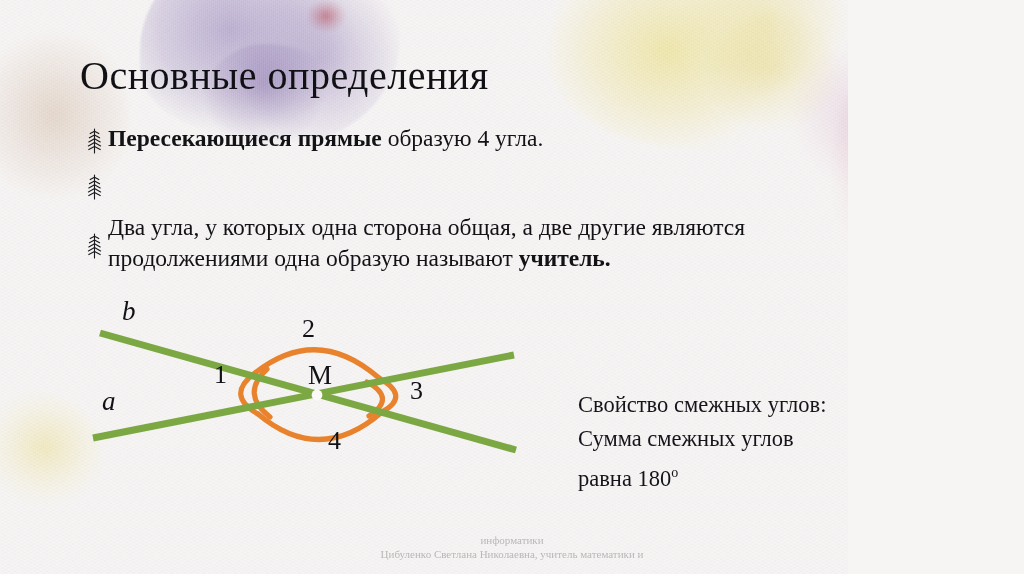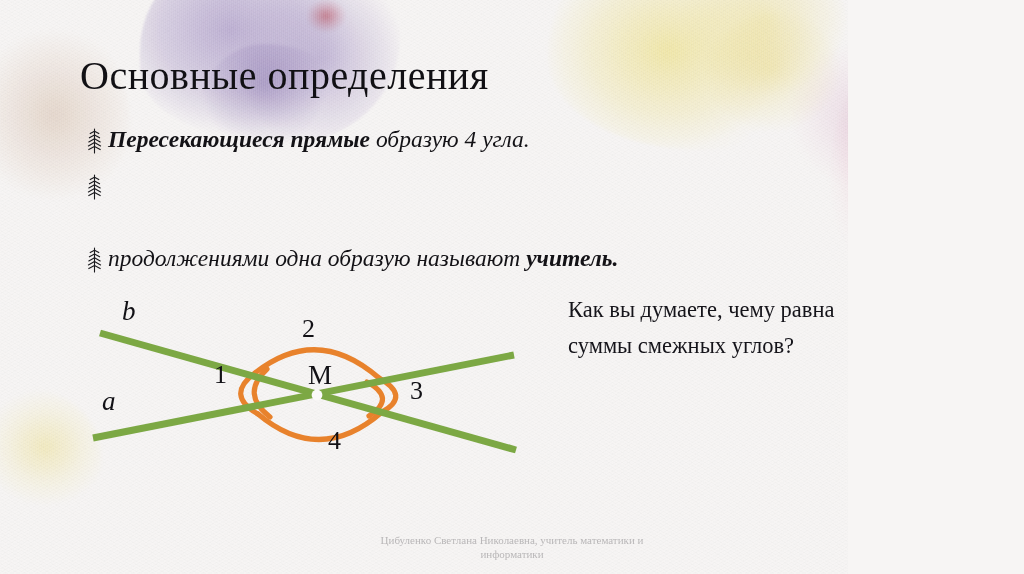--- a/index.html
+++ b/index.html
@@ -160,23 +160,22 @@
   }
 
   
   .bullets {
     position: absolute;
     left: 84px; top: 122px;
     width: 870px;
   }
   .bullet-row {
     display: flex;
-    align-items: flex-end;
+    align-items: center;
     margin-bottom: 2px;
-    font-style: italic;
   }
   .bullet-mark {
     flex: 0 0 auto;
     width: 21px;
     height: 28px;
     margin-top: 5px;
     margin-right: 3px;
   }
   .bullet-text {
     font-size: 23.5px;
@@ -324,30 +323,31 @@
                 <line x1="10.5" y1="8.0" x2="15.6" y2="10.8"></line>
               <line x1="10.5" y1="11.8" x2="4.8" y2="14.9"></line>
                 <line x1="10.5" y1="11.8" x2="16.2" y2="14.9"></line>
               <line x1="10.5" y1="15.6" x2="4.4" y2="18.9"></line>
                 <line x1="10.5" y1="15.6" x2="16.6" y2="18.9"></line>
               <line x1="10.5" y1="19.4" x2="4.8" y2="22.6"></line>
                 <line x1="10.5" y1="19.4" x2="16.2" y2="22.6"></line>
             </g>
           </svg>
         </span>
-        <span class="bullet-text"><br><span>продолжениями одна образую называют </span><b>учитель.</b></span>
+        <span class="bullet-text"><span>Два  угла, у которых одна сторона общая, а две другие являются</span><br><span>продолжениями одна образую называют </span><b>учитель.</b></span>
       </div>
 
     </div>
 
-    <div class="q-block">
-      <div>Как вы думаете, чему равна</div>
-      <div>суммы смежных углов?</div>
+
+    <div class="p-block">
+      <div>Свойство смежных углов:</div>
+      <div>Сумма смежных углов</div>
+      <div><span>равна 180</span><span class="sup">о</span></div>
     </div>
-
 
     <div id="diagram">
       <svg width="480" height="200" viewBox="0 0 480 200">
 
         <g fill="none" stroke="#E8822C" stroke-width="5.2" stroke-linecap="round">
 
           <path d="M 185 83 Q 247 34 309 88"></path>
 
           <path d="M 188 124 Q 250 176 312 122"></path>
 
@@ -374,19 +374,19 @@
       <span class="dlabel" style="left:144px; top:72px;">1</span>
       <span class="dlabel" style="left:232px; top:26px;">2</span>
       <span class="dlabel" style="left:340px; top:88px;">3</span>
       <span class="dlabel" style="left:258px; top:138px;">4</span>
 
       
       <span class="dlabel mlab" style="left:238px; top:72px;">M</span>
     </div>
 
     <div class="footer-note">
+      <div>информатики</div>
       <div>Цибуленко Светлана Николаевна, учитель математики и</div>
-      <div>информатики</div>
     </div>
     <div class="page-num">6</div>
 
   </div>
 </div>
 
 </body></html>

